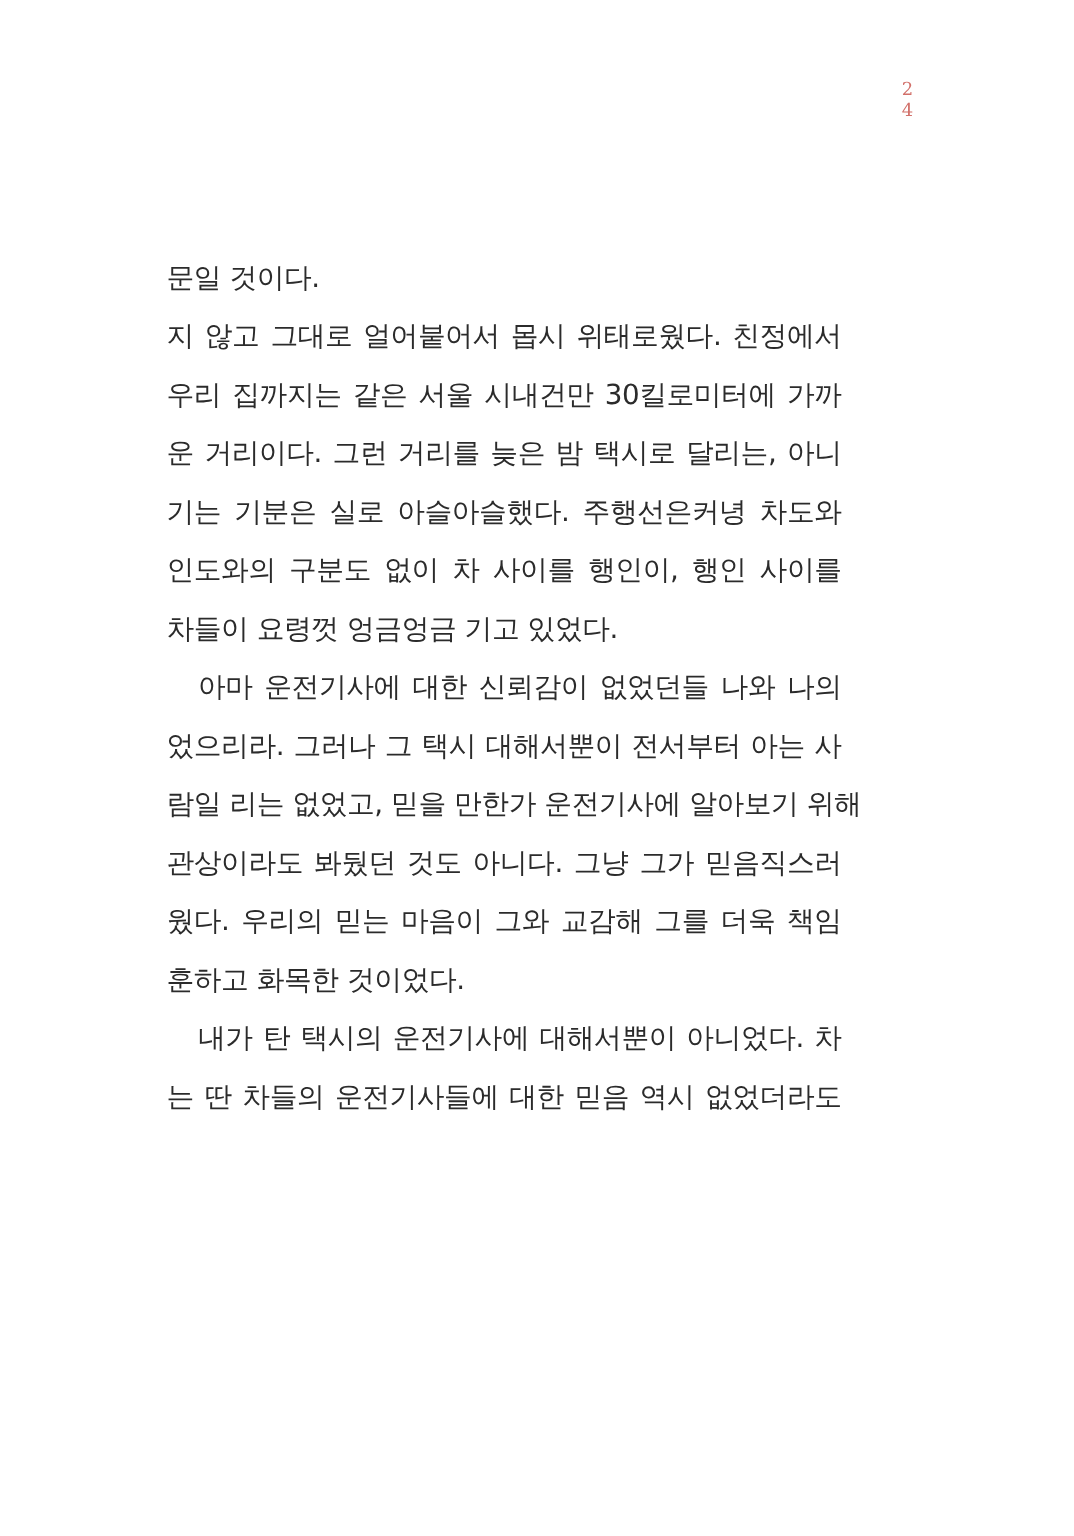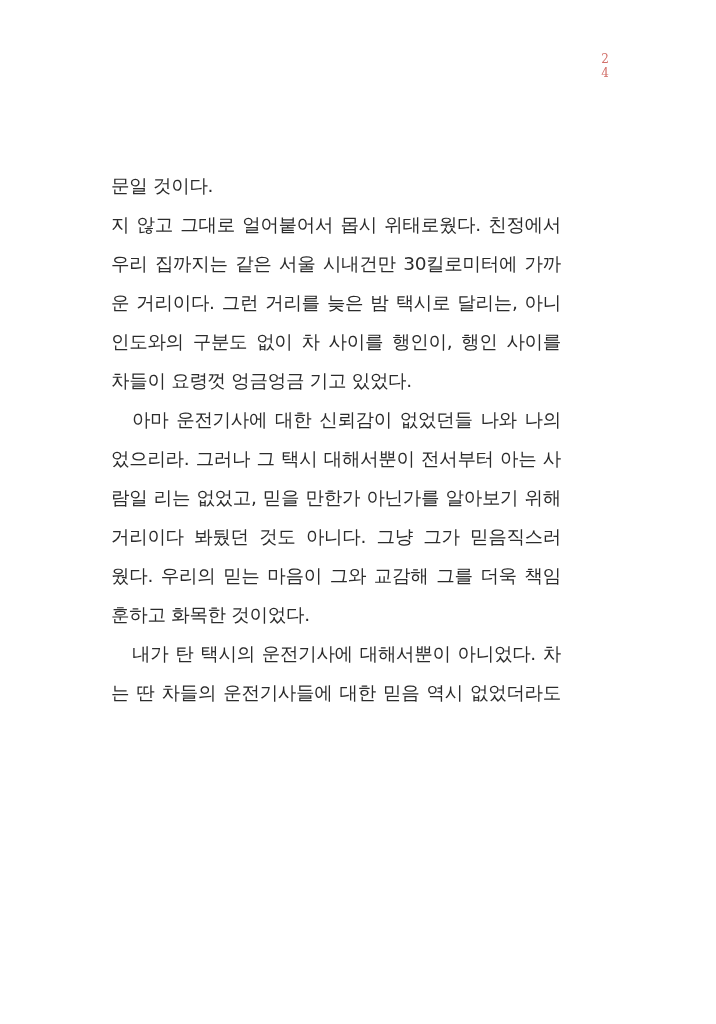--- a/index.html
+++ b/index.html
@@ -57,23 +57,24 @@
 <div class="page-number">
   <span>2</span>
   <span>4</span>
 </div>
 
 <div class="body-text">
   <span class="line">문일 것이다.</span>
   <span class="line justify">지 않고 그대로 얼어붙어서 몹시 위태로웠다. 친정에서</span>
   <span class="line justify">우리 집까지는 같은 서울 시내건만 30킬로미터에 가까</span>
   <span class="line justify">운 거리이다. 그런 거리를 늦은 밤 택시로 달리는, 아니</span>
+  <span class="line justify">기는 기분은 실로 아슬아슬했다. 주행선은커녕 차도와</span>
   <span class="line justify">인도와의 구분도 없이 차 사이를 행인이, 행인 사이를</span>
   <span class="line">차들이 요령껏 엉금엉금 기고 있었다.</span>
   <span class="line indent justify">아마 운전기사에 대한 신뢰감이 없었던들 나와 나의</span>
   <span class="line justify">었으리라. 그러나 그 택시 대해서뿐이 전서부터 아는 사</span>
-  <span class="line justify">람일 리는 없었고, 믿을 만한가 아닌가를 알아보기 위해</span>
-  <span class="line justify">거리이다 봐뒀던 것도 아니다. 그냥 그가 믿음직스러</span>
+  <span class="line justify">람일 리는 없었고, 믿을 만한가 운전기사에 알아보기 위해</span>
+  <span class="line justify">관상이라도 봐뒀던 것도 아니다. 그냥 그가 믿음직스러</span>
   <span class="line justify">웠다. 우리의 믿는 마음이 그와 교감해 그를 더욱 책임</span>
   <span class="line">훈하고 화목한 것이었다.</span>
   <span class="line indent justify">내가 탄 택시의 운전기사에 대해서뿐이 아니었다. 차</span>
   <span class="line justify">는 딴 차들의 운전기사들에 대한 믿음 역시 없었더라도</span>
 </div>
 
 </body></html>

